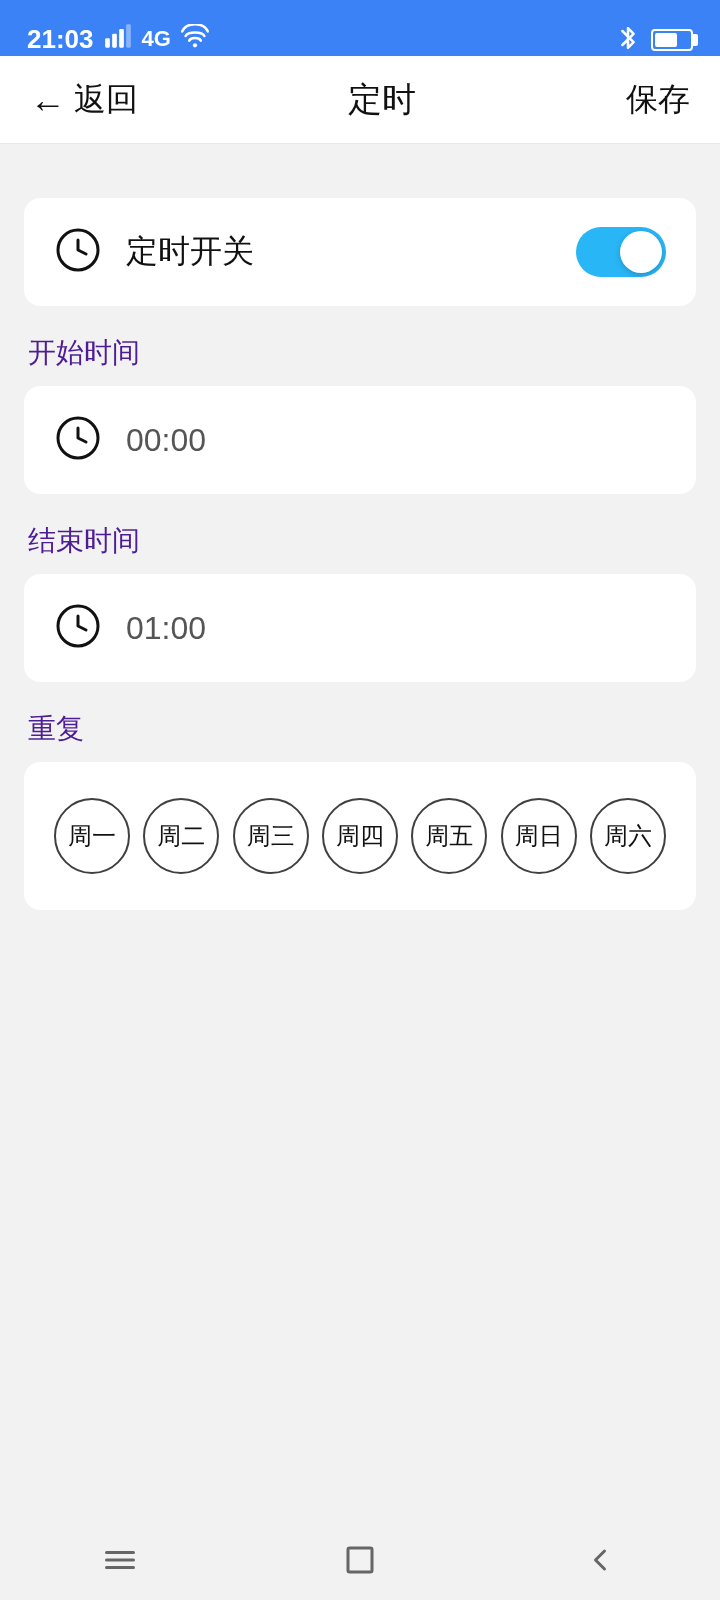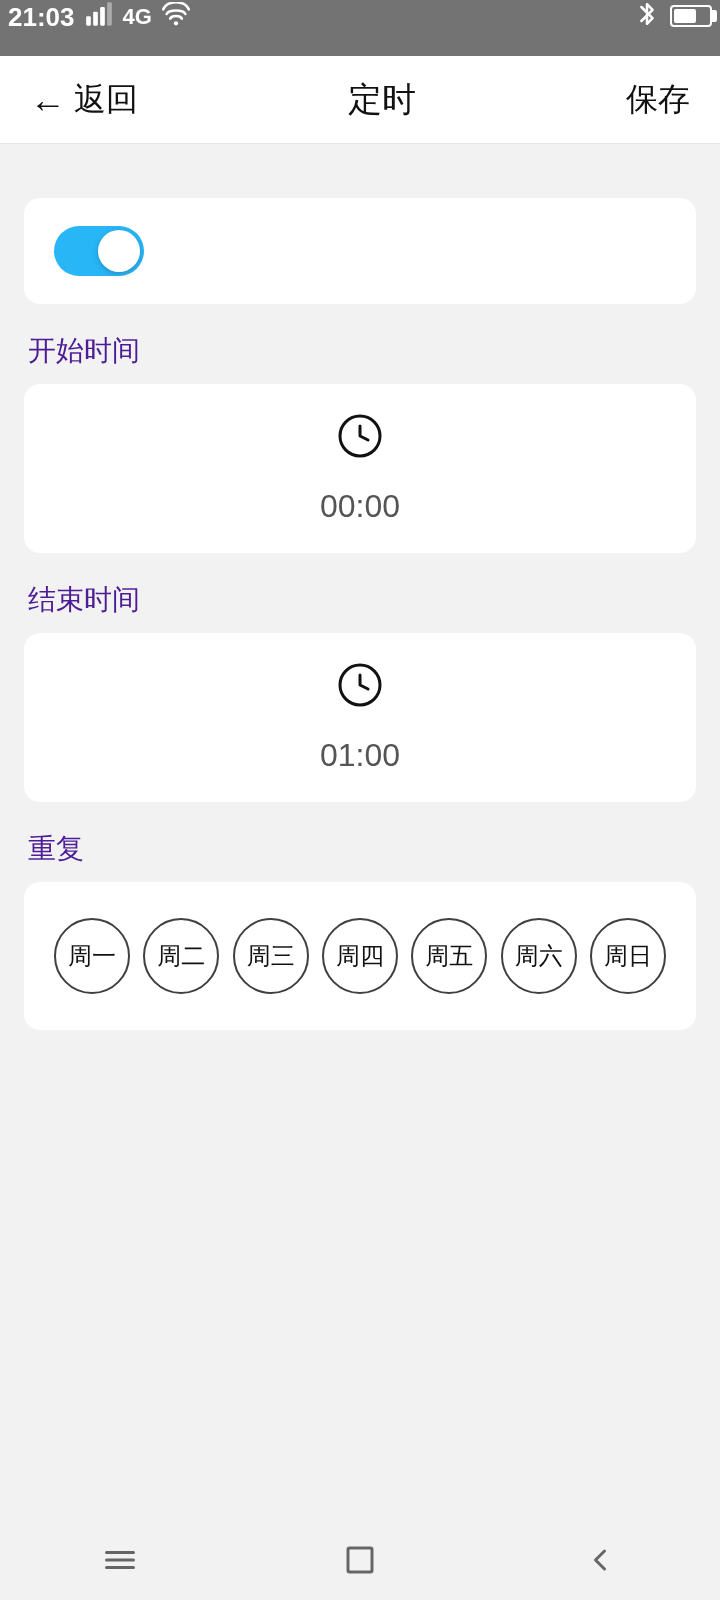--- a/index.html
+++ b/index.html
@@ -9,25 +9,25 @@
       min-height: 1600px;
       background: #f2f2f2;
       font-family: -apple-system, "PingFang SC", "Helvetica Neue", sans-serif;
       color: #111;
     }
 
     
     .status-bar {
       width: 100%;
       height: 56px;
-      background: #737373;
-      display: flex;
-      align-items: flex-start;
+      background: #3b82f6;
+      display: flex;
+      align-items: flex-end;
       justify-content: space-between;
-      padding: 0 8px;
+      padding: 0 27px;
     }
     .status-left {
       display: flex;
       align-items: center;
       gap: 10px;
       color: #fff;
       font-size: 26px;
       font-weight: 600;
     }
     .status-right {
@@ -155,21 +155,20 @@
       color: #4c1d95;
       margin: 28px 0 14px 4px;
     }
 
     
     .time-row {
       display: flex;
       align-items: center;
       gap: 24px;
       padding: 28px 0;
-      flex-direction: column;
     }
     .time-value {
       font-size: 32px;
       color: #555;
     }
 
     
     .repeat-section {
       margin-top: 22px;
     }
@@ -269,20 +268,29 @@
   </div>
   <div class="nav-title">定时</div>
   <div class="nav-save">保存</div>
 </div>
 
 <div class="content">
 
   <div style="margin-top: 30px;">
     <div class="card">
       <div class="toggle-row">
+        <div class="toggle-left">
+          <span class="clock-icon">
+            <svg viewBox="0 0 48 48" fill="none" xmlns="http://www.w3.org/2000/svg">
+              <circle cx="24" cy="24" r="20" stroke="#111" stroke-width="3"></circle>
+              <path d="M24 14 L24 24 L32 28" stroke="#111" stroke-width="3" stroke-linecap="round" stroke-linejoin="round"></path>
+            </svg>
+          </span>
+          <span class="toggle-label">定时开关</span>
+        </div>
         <div class="toggle-switch">
           <div class="knob"></div>
         </div>
       </div>
     </div>
   </div>
 
   <div class="section-label">开始时间</div>
   <div class="card">
     <div class="time-row">
@@ -311,22 +319,22 @@
 
   <div class="repeat-section">
     <div class="section-label">重复</div>
     <div class="days-card">
       <div class="days-row" id="days-container">
       <button class="day-btn">周一</button>
           <button class="day-btn">周二</button>
           <button class="day-btn">周三</button>
           <button class="day-btn">周四</button>
           <button class="day-btn">周五</button>
+          <button class="day-btn">周日</button>
           <button class="day-btn">周六</button>
-          <button class="day-btn">周日</button>
         </div>
     </div>
   </div>
 
 </div>
 
 <div class="bottom-nav">
   <div class="bottom-nav-btn">
     <svg viewBox="0 0 24 24">
       <line x1="3" y1="7" x2="21" y2="7" stroke-linecap="round"></line>

